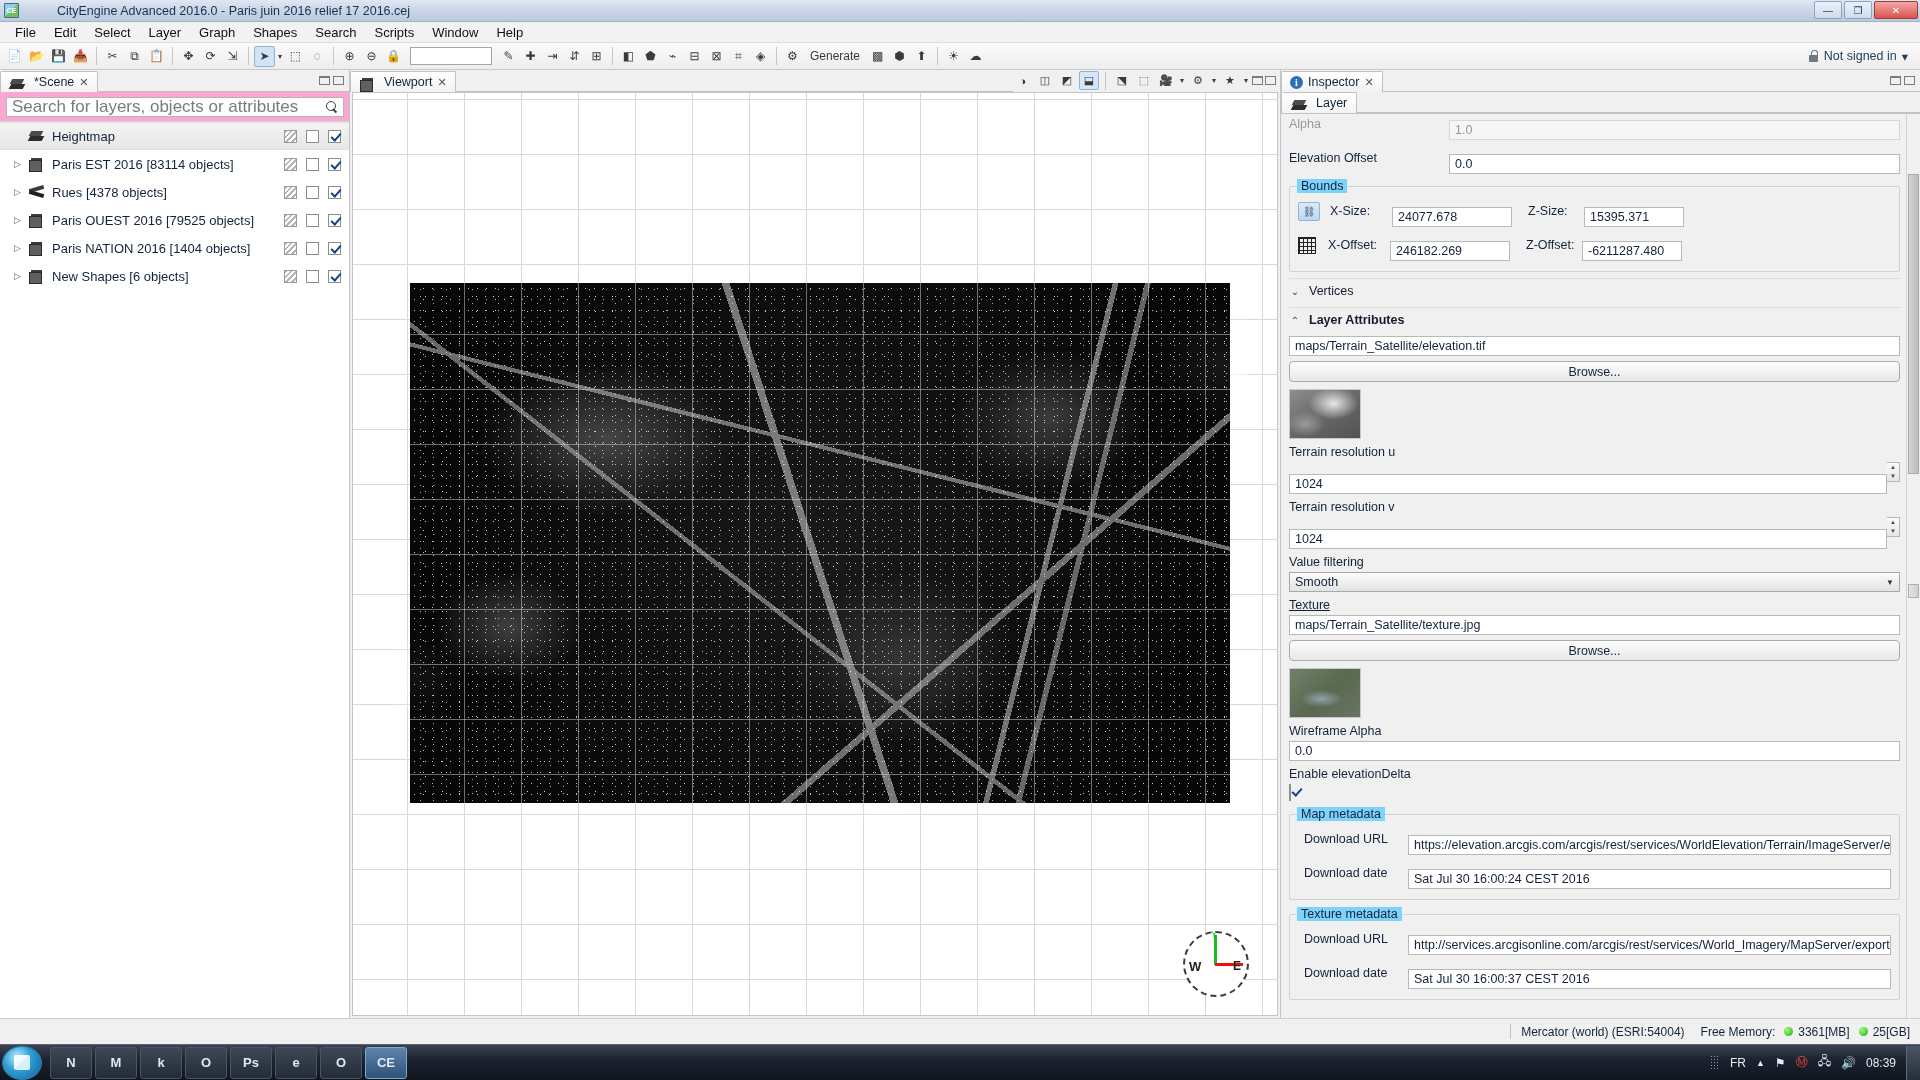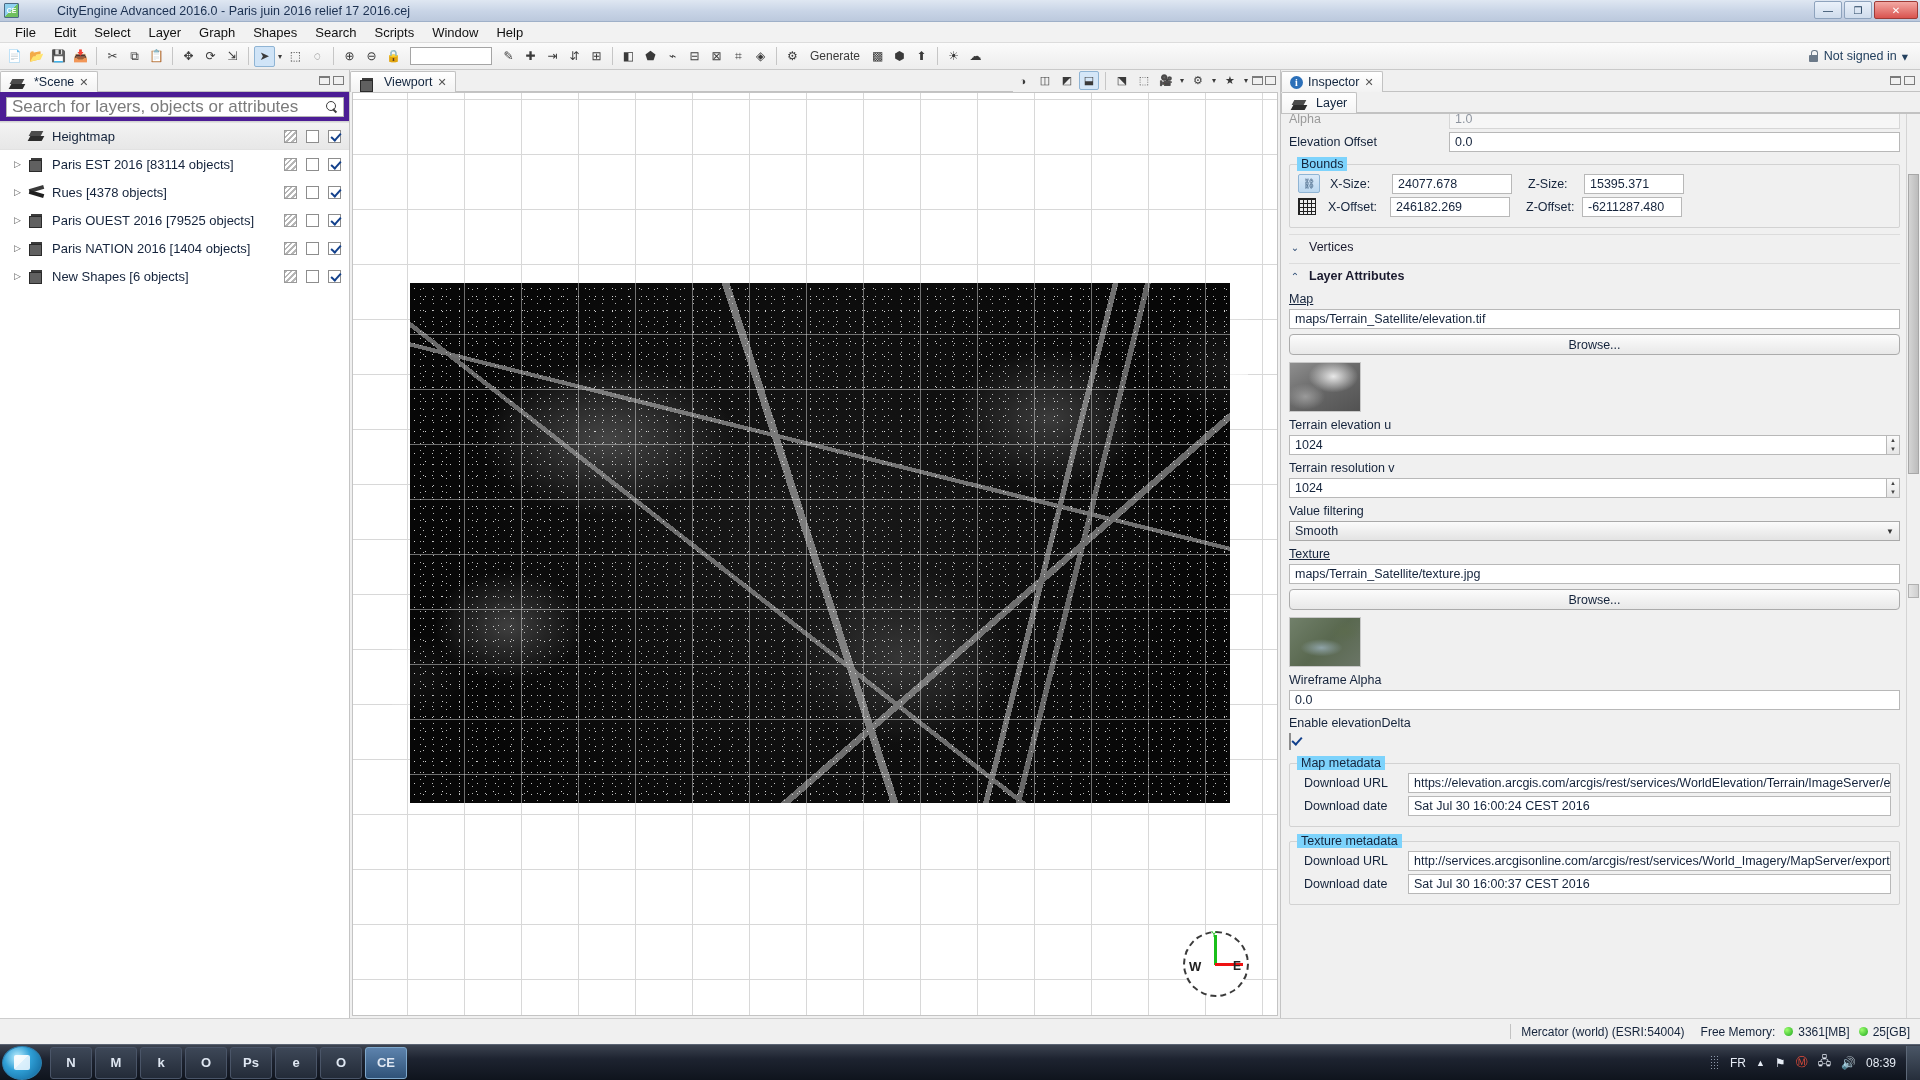--- a/index.html
+++ b/index.html
@@ -66,21 +66,21 @@
   .lock-ico{ width:11px;height:12px; position:relative; }
   .lock-ico:before{ content:''; position:absolute;left:1px;top:5px;width:9px;height:7px;
     background:#6c7a89;border-radius:1px;}
   .lock-ico:after{ content:''; position:absolute;left:3px;top:0px;width:5px;height:6px;
     border:1.5px solid #6c7a89;border-bottom:none;border-radius:3px 3px 0 0;}
 
   
   .main{ display:flex; height:calc(1080px - 22px - 21px - 27px - 26px - 36px); }
 
   
-  .scene-panel{ width:350px; background:#4c1d95; display:flex;flex-direction:column;
+  .scene-panel{ width:350px; background:#f9a8d4; display:flex;flex-direction:column;
     border-right:1px solid #c4c4c4;}
   .tabrow{ height:22px; display:flex; align-items:flex-end; position:relative;
     background:#f0f0f0;}
   .tab{
     display:flex;align-items:center;gap:5px;
     height:21px; padding:0 8px; font-size:12.5px;
     background:linear-gradient(#ffffff,#f2f2f2);
     border:1px solid #c2c2c2; border-bottom:none; border-radius:2px 2px 0 0;
     color:#11243d;
   }
@@ -231,21 +231,21 @@
   }
   .insp-body{ flex:1; overflow:hidden; position:relative;
     border-top:1px solid #c2c2c2; background:#f0f0f0;}
   .insp-scroll{ position:absolute; inset:0 14px 0 0; padding:0 6px 0 8px; overflow:hidden;}
   .row{ display:flex; align-items:center; min-height:21px; margin:2px 0; }
   .lab{ font-size:12.5px; color:#14233b; }
   .lab.dim{ color:#9a9a9a; }
   .fld{
     background:#fff;border:1px solid #b8b8b8;height:20px;
     display:flex;align-items:center;padding:0 5px;font-size:12.5px;color:#14233b;
-    overflow:hidden;white-space:nowrap;
+    overflow:hidden;white-space:nowrap;margin-top:12px;
   }
   .fld.full{ flex:1; }
   .grp{
     border:1px solid #d2d2d2; border-radius:2px; margin:3px 0 6px 0;
     padding:6px 8px 8px 8px; position:relative;
   }
   .grp-title{
     position:absolute; top:-8px; left:7px; background:#7dd3fc; padding:0 4px;
     font-size:12.5px; color:#14233b;
   }
@@ -616,27 +616,26 @@
           <span class="chev">⌄</span>
           <span class="sec-lab">Vertices</span>
         </div>
 
         <div class="section">
           <span class="chev">⌃</span>
           <span class="sec-lab b">Layer Attributes</span>
         </div>
 
         <div style="margin-top:4px">
-          <div class="link">Map</div>
           <div class="fld" style="margin-top:3px">maps/Terrain_Satellite/elevation.tif</div>
           <div class="btn" style="margin-top:5px">Browse...</div>
           <div style="margin-top:7px">
             <div class="thumb elev"></div>
           </div>
-          <div class="lab" style="margin-top:6px">Terrain elevation u</div>
+          <div class="lab" style="margin-top:6px">Terrain resolution u</div>
           <div style="display:flex;margin-top:3px">
             <div class="fld full">1024</div>
             <div class="spin">
                 <span>▲</span>
                 <span>▼</span>
               </div>
           </div>
           <div class="lab" style="margin-top:6px">Terrain resolution v</div>
           <div style="display:flex;margin-top:3px">
             <div class="fld full">1024</div>

